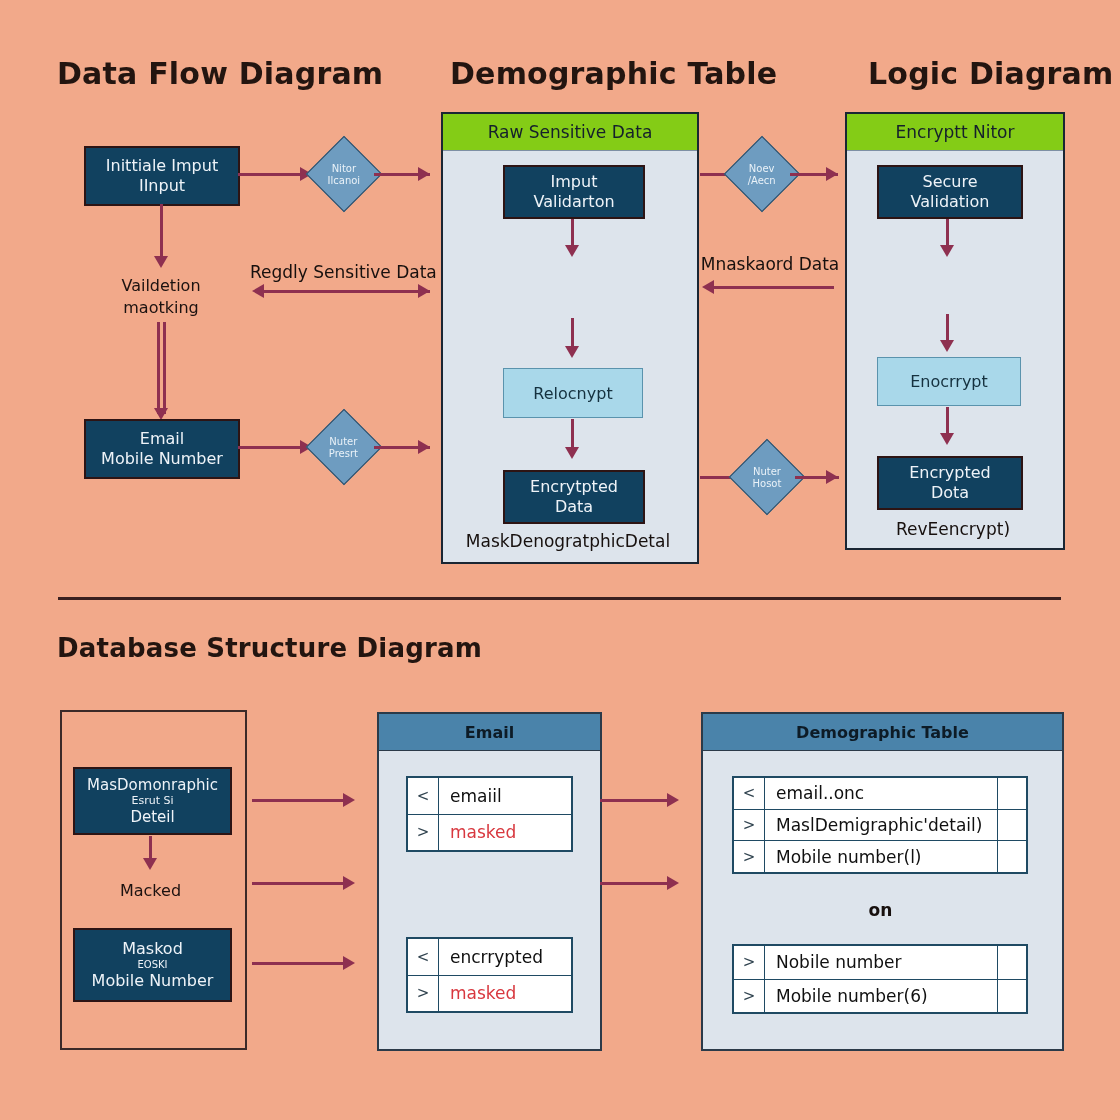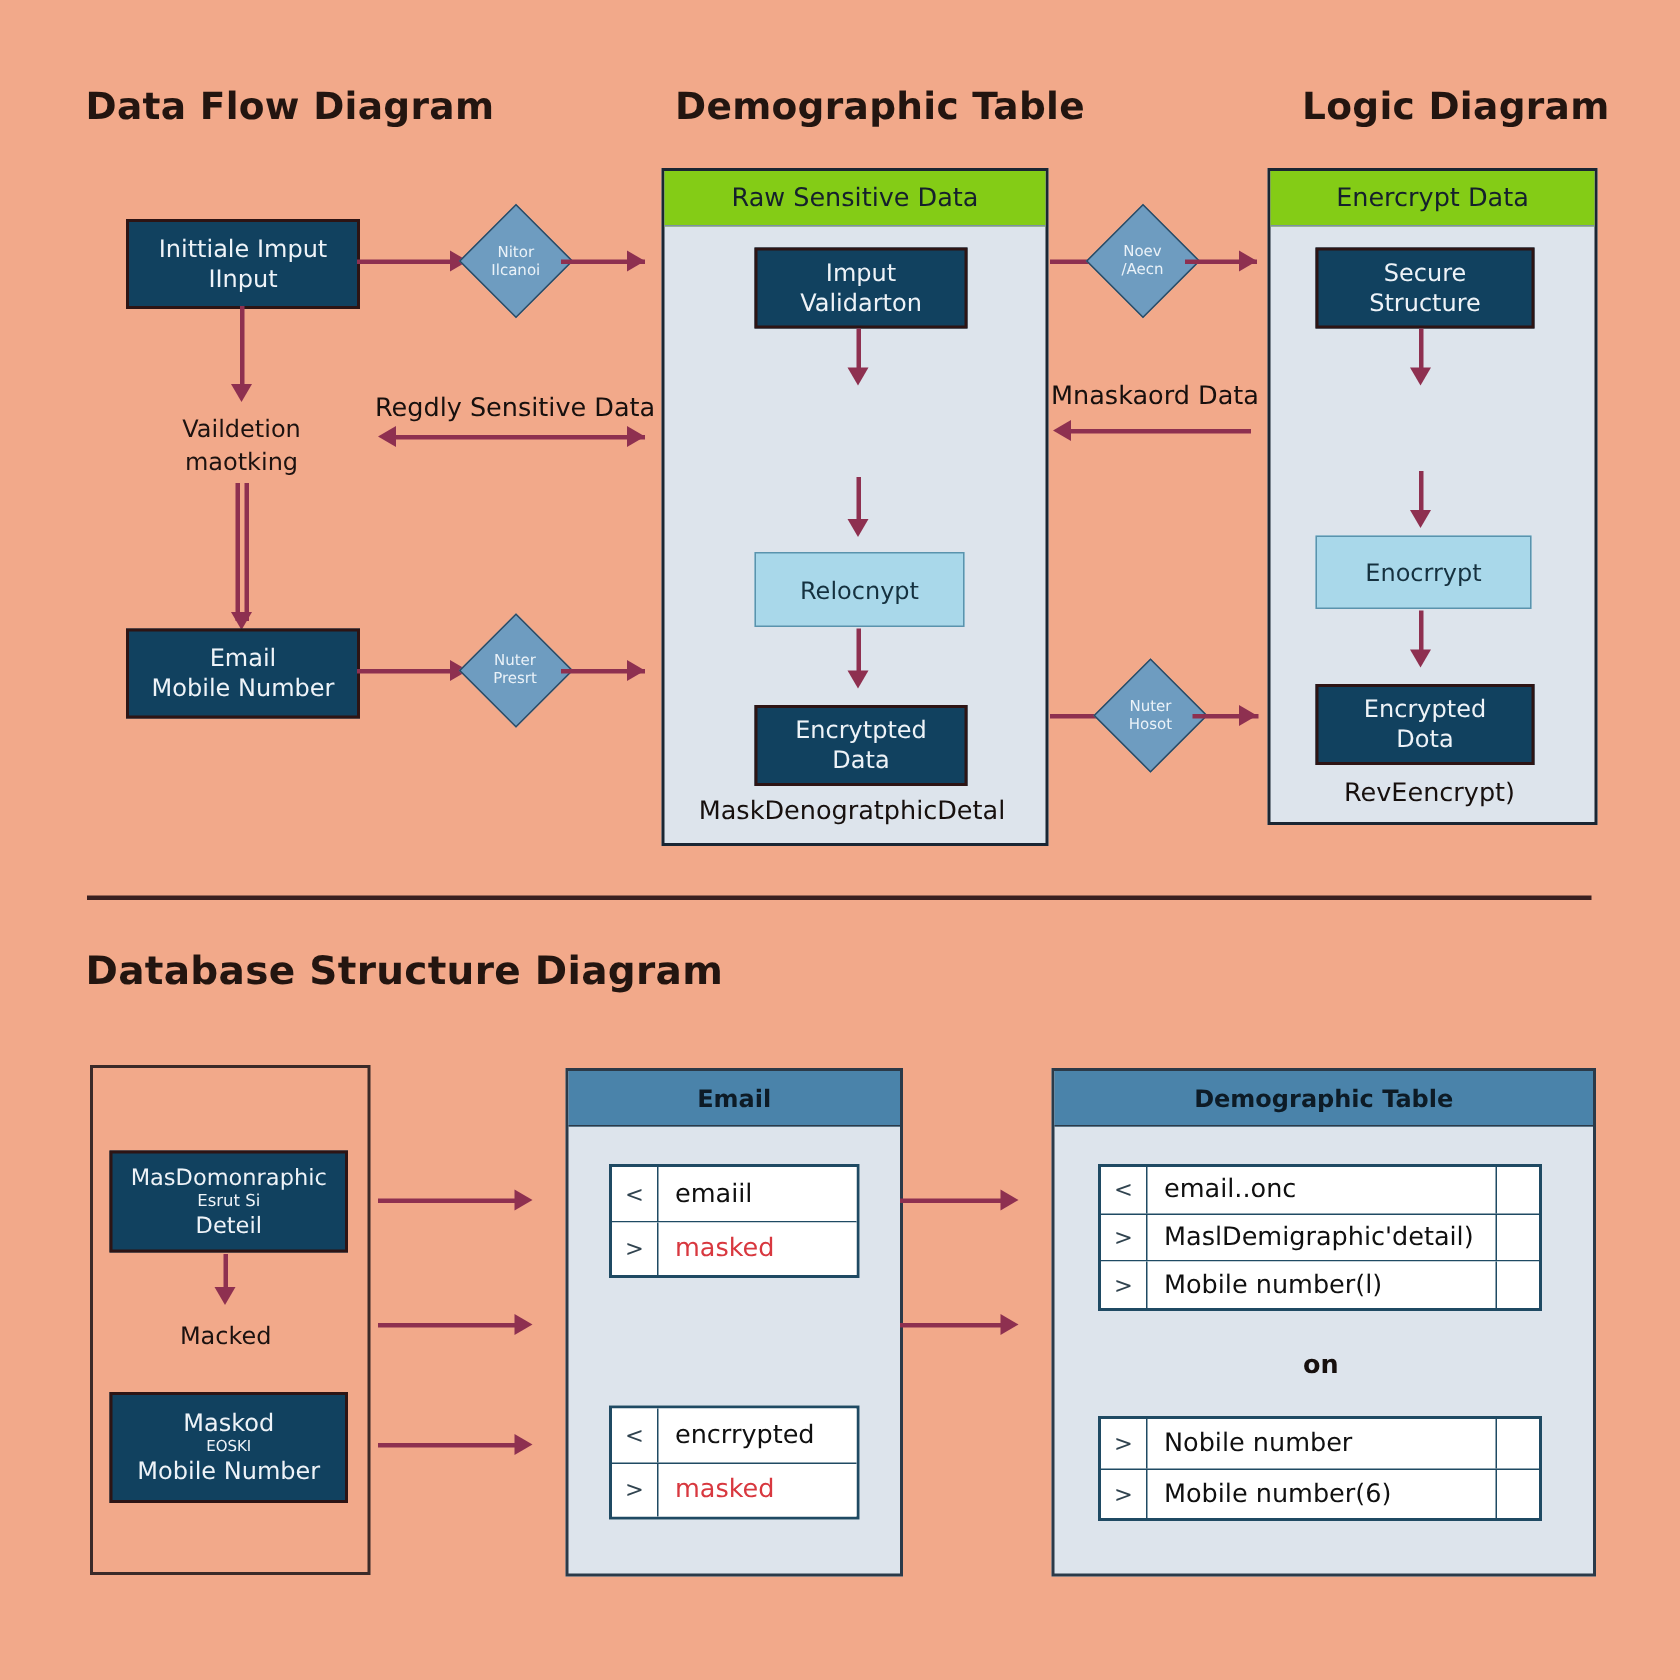--- a/index.html
+++ b/index.html
@@ -10,21 +10,21 @@
     color:#1a1a1a;
     position:relative;
     overflow:hidden;
   }
   .canvas{position:absolute;inset:0;}
 
   
   .section-title{
     position:absolute;
     font-weight:bold;
-    font-size:25px;
+    font-size:30px;
     letter-spacing:.2px;
     color:#231510;
     white-space:nowrap;
   }
   #t-dataflow{left:57px;top:56px;}
   #t-demographic{left:450px;top:56px;}
   #t-logic{left:868px;top:56px;}
   #t-dbstruct{left:57px;top:633px;font-size:26px;}
 
   .divider{
@@ -263,26 +263,26 @@
 
   <div class="arrow-h" style="left:700px;top:476px;width:44px;"></div>
   <div class="diamond" style="left:740px;top:450px;width:52px;height:52px;">
     <span>Nuter
 Hosot</span>
   </div>
   <div class="arrow-h" style="left:795px;top:476px;width:44px;"></div>
   <div class="head right" style="left:826px;top:470px;"></div>
 
   <div class="panel" style="left:845px;top:112px;width:216px;height:434px;">
-    <div class="panel-head">Enercrypt Data</div>
+    <div class="panel-head">Encryptt Nitor</div>
   </div>
 
   <div class="nodebox" style="left:877px;top:165px;width:142px;height:50px;">
     <span>Secure</span>
-    <span>Structure</span>
+    <span>Validation</span>
   </div>
   <div class="arrow-v" style="left:946px;top:219px;height:32px;"></div>
   <div class="head down" style="left:940px;top:245px;"></div>
 
   <div class="arrow-v" style="left:946px;top:314px;height:31px;"></div>
   <div class="head down" style="left:940px;top:340px;"></div>
 
   <div class="lightbox" style="left:877px;top:357px;width:142px;height:47px;">
     <span>Enocrrypt</span>
   </div>

